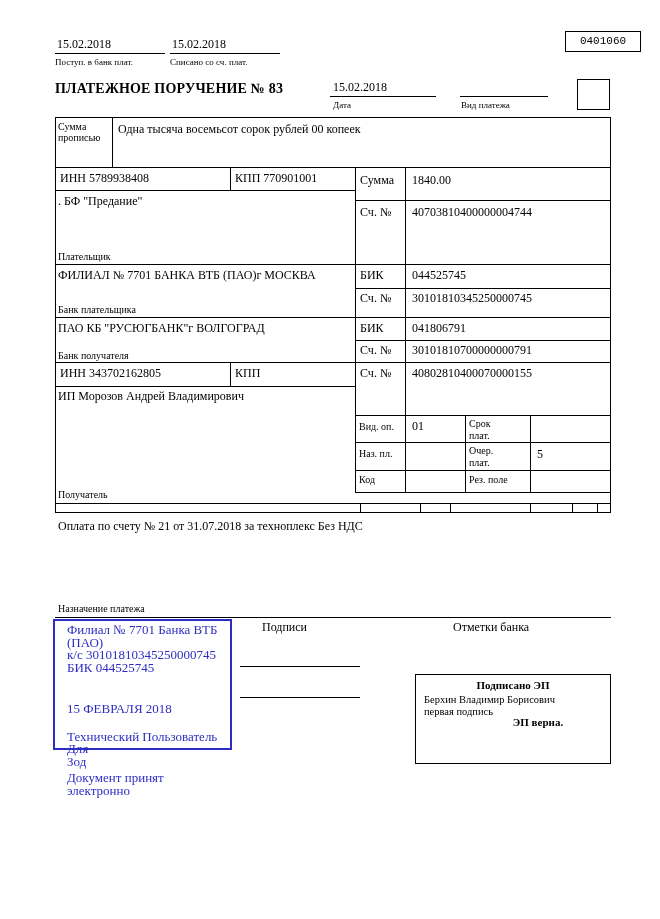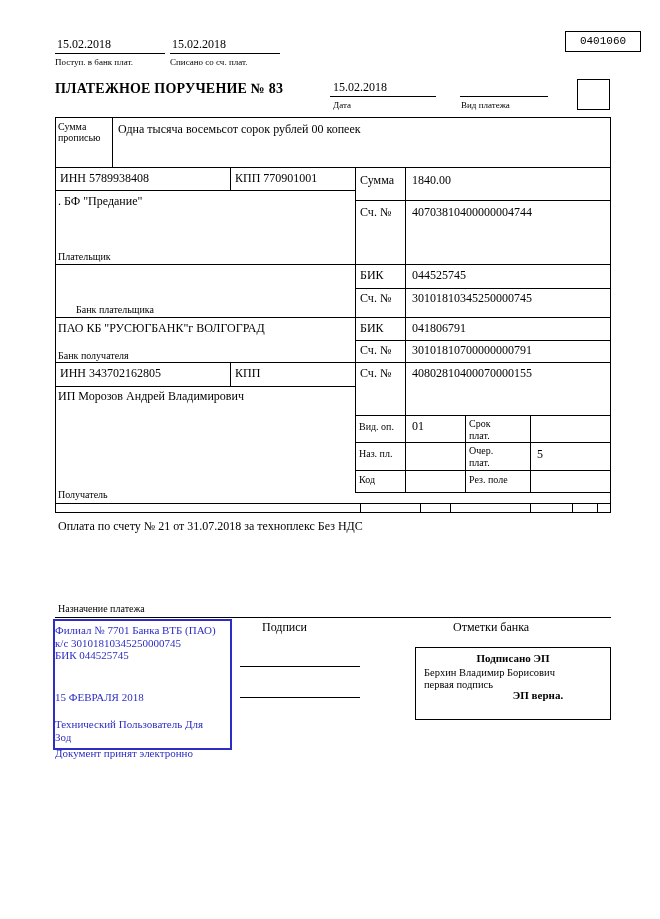--- a/index.html
+++ b/index.html
@@ -15,21 +15,21 @@
   .hline { position:absolute; height:1px; background:#000; }
   .vline { position:absolute; width:1px; background:#000; }
   .box { position:absolute; border:1px solid #000; }
   .t13b { font-size:14px; font-weight:bold; letter-spacing:0.2px; }
   .t12 { font-size:12px;text-align:center; }
   .t11 { font-size:11px;font-family:Liberation Mono, monospace; }
   .t10 { font-size:10px; }
   .t9  { font-size:9px; }
   .stamp {
     position:absolute; border:2px solid #2d2dc4; color:#2d2dc4;
-    font-size:11px; line-height:12.5px; padding:3px 0;
+    font-size:13px; line-height:12.5px; padding:3px 12px;
   }
 </style>
 </head>
 <body>
 
 <div class="page">
 
   <div class="abs t12" style="left:57px;top:37px">15.02.2018</div>
   <div class="hline" style="left:55px;top:53px;width:110px"></div>
   <div class="abs t9" style="left:55px;top:57px">Поступ. в банк плат.</div>
@@ -90,25 +90,26 @@
   <div class="abs t12" style="left:60px;top:171px">ИНН 5789938408</div>
   <div class="abs t12" style="left:235px;top:171px">КПП 770901001</div>
   <div class="abs t12" style="left:360px;top:173px">Сумма</div>
   <div class="abs t12" style="left:412px;top:173px">1840.00</div>
 
   <div class="abs t12" style="left:58px;top:194px">. БФ "Предание"</div>
   <div class="abs t12" style="left:360px;top:205px">Сч. №</div>
   <div class="abs t12" style="left:412px;top:205px">40703810400000004744</div>
   <div class="abs t10" style="left:58px;top:251px">Плательщик</div>
 
+  <div class="abs t12" style="left:58px;top:268px">ФИЛИАЛ № 7701 БАНКА ВТБ (ПАО)г МОСКВА</div>
   <div class="abs t12" style="left:360px;top:268px">БИК</div>
   <div class="abs t12" style="left:412px;top:268px">044525745</div>
   <div class="abs t12" style="left:360px;top:291px">Сч. №</div>
   <div class="abs t12" style="left:412px;top:291px">30101810345250000745</div>
-  <div class="abs t10" style="left:76px;top:304px">Банк плательщика</div>
+  <div class="abs t10" style="left:58px;top:304px">Банк плательщика</div>
 
   <div class="abs t12" style="left:58px;top:321px">ПАО КБ "РУСЮГБАНК"г ВОЛГОГРАД</div>
   <div class="abs t12" style="left:360px;top:321px">БИК</div>
   <div class="abs t12" style="left:412px;top:321px">041806791</div>
   <div class="abs t12" style="left:360px;top:343px">Сч. №</div>
   <div class="abs t12" style="left:412px;top:343px">30101810700000000791</div>
   <div class="abs t10" style="left:58px;top:350px">Банк получателя</div>
 
   <div class="abs t12" style="left:60px;top:366px">ИНН 343702162805</div>
   <div class="abs t12" style="left:235px;top:366px">КПП</div>
@@ -140,20 +141,20 @@
   <div class="stamp" style="left: 53px; top: 619px; width: 179px; height: 131px; color: rgb(45, 45, 196); border-color: rgb(45, 45, 196);">
     <div>Филиал № 7701 Банка ВТБ (ПАО)</div>
     <div>к/с 30101810345250000745</div>
     <div>БИК 044525745</div>
     <div style="margin-top:29px">15 ФЕВРАЛЯ 2018</div>
     <div style="margin-top:15px">Технический Пользователь Для</div>
     <div>Зод</div>
     <div style="margin-top:4px">Документ принят электронно</div>
   </div>
 
-  <div class="box" style="left:415px;top:647px;width:196px;height:73px">
+  <div class="box" style="left:415px;top:674px;width:196px;height:90px">
     <div style="font-size:11px;font-weight:bold;text-align:center;margin-top:4px">Подписано ЭП</div>
     <div style="font-size:10.5px;margin-top:3px;padding-left:8px">Берхин Владимир Борисович</div>
     <div style="font-size:10.5px;padding-left:8px;margin-top:1px">первая подпись</div>
     <div style="font-size:11px;font-weight:bold;text-align:center;margin-left:50px;margin-top:-1px">ЭП верна.</div>
   </div>
 
 </div>
 
 </body></html>

